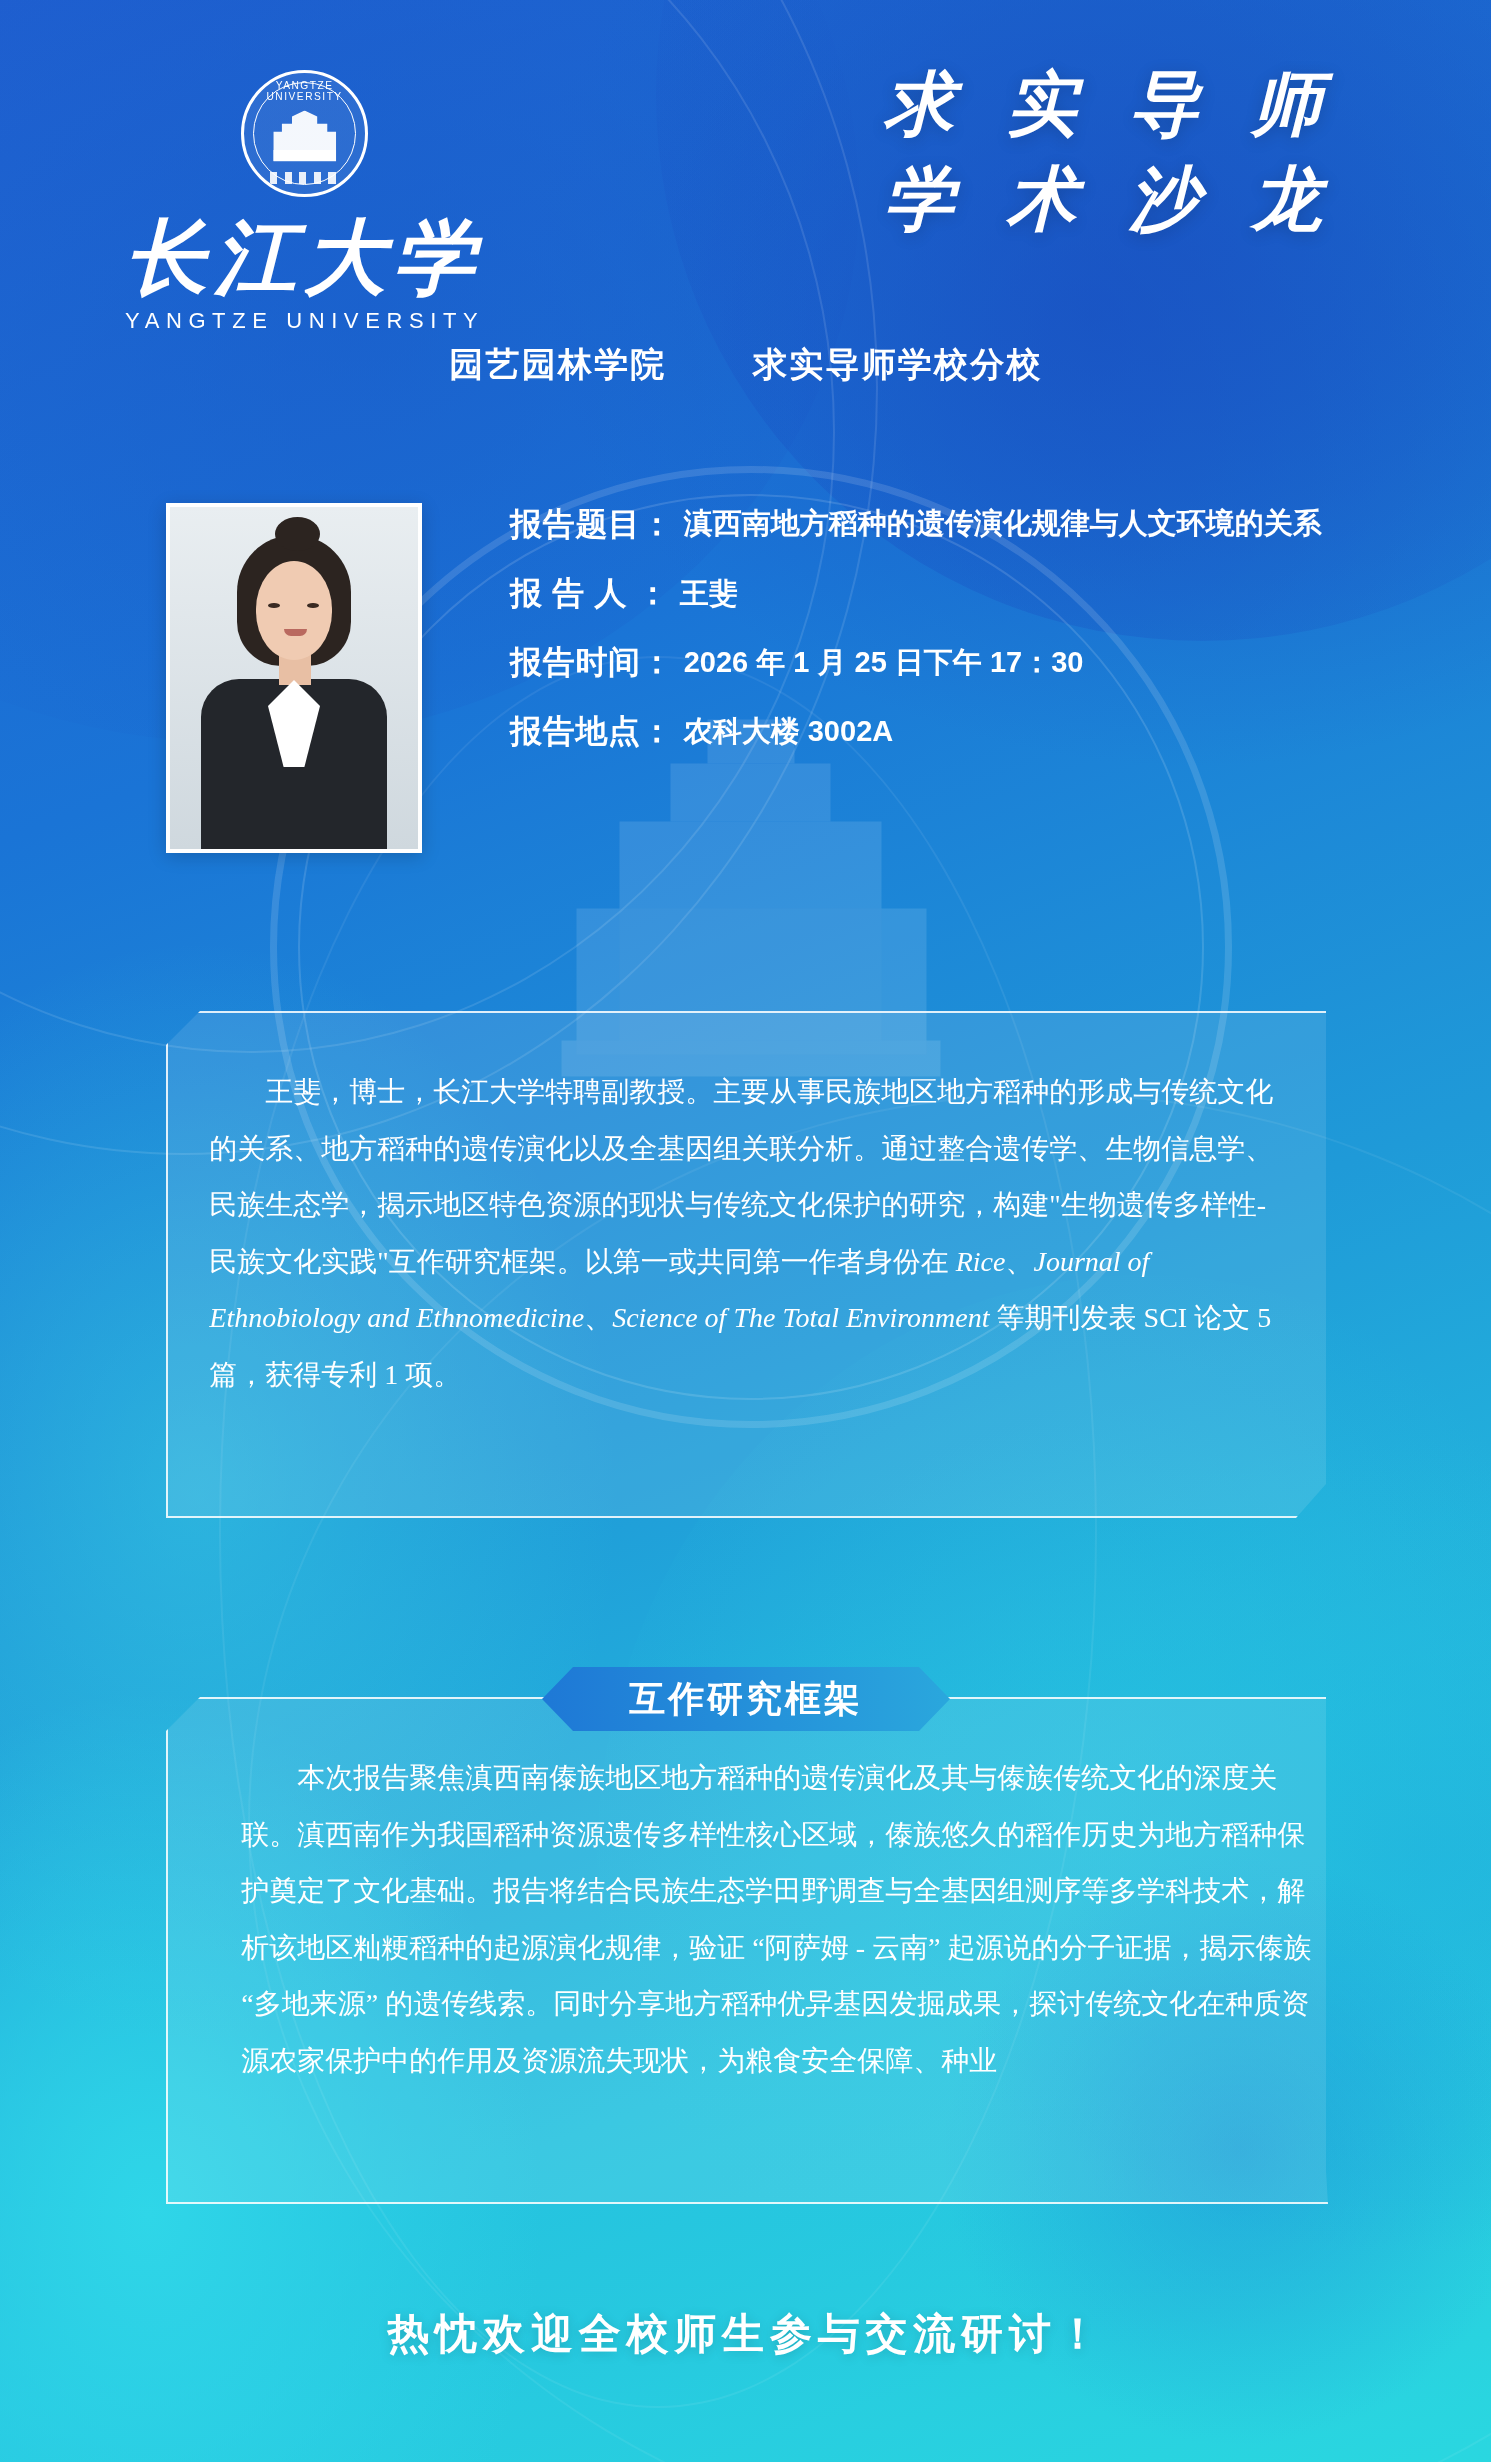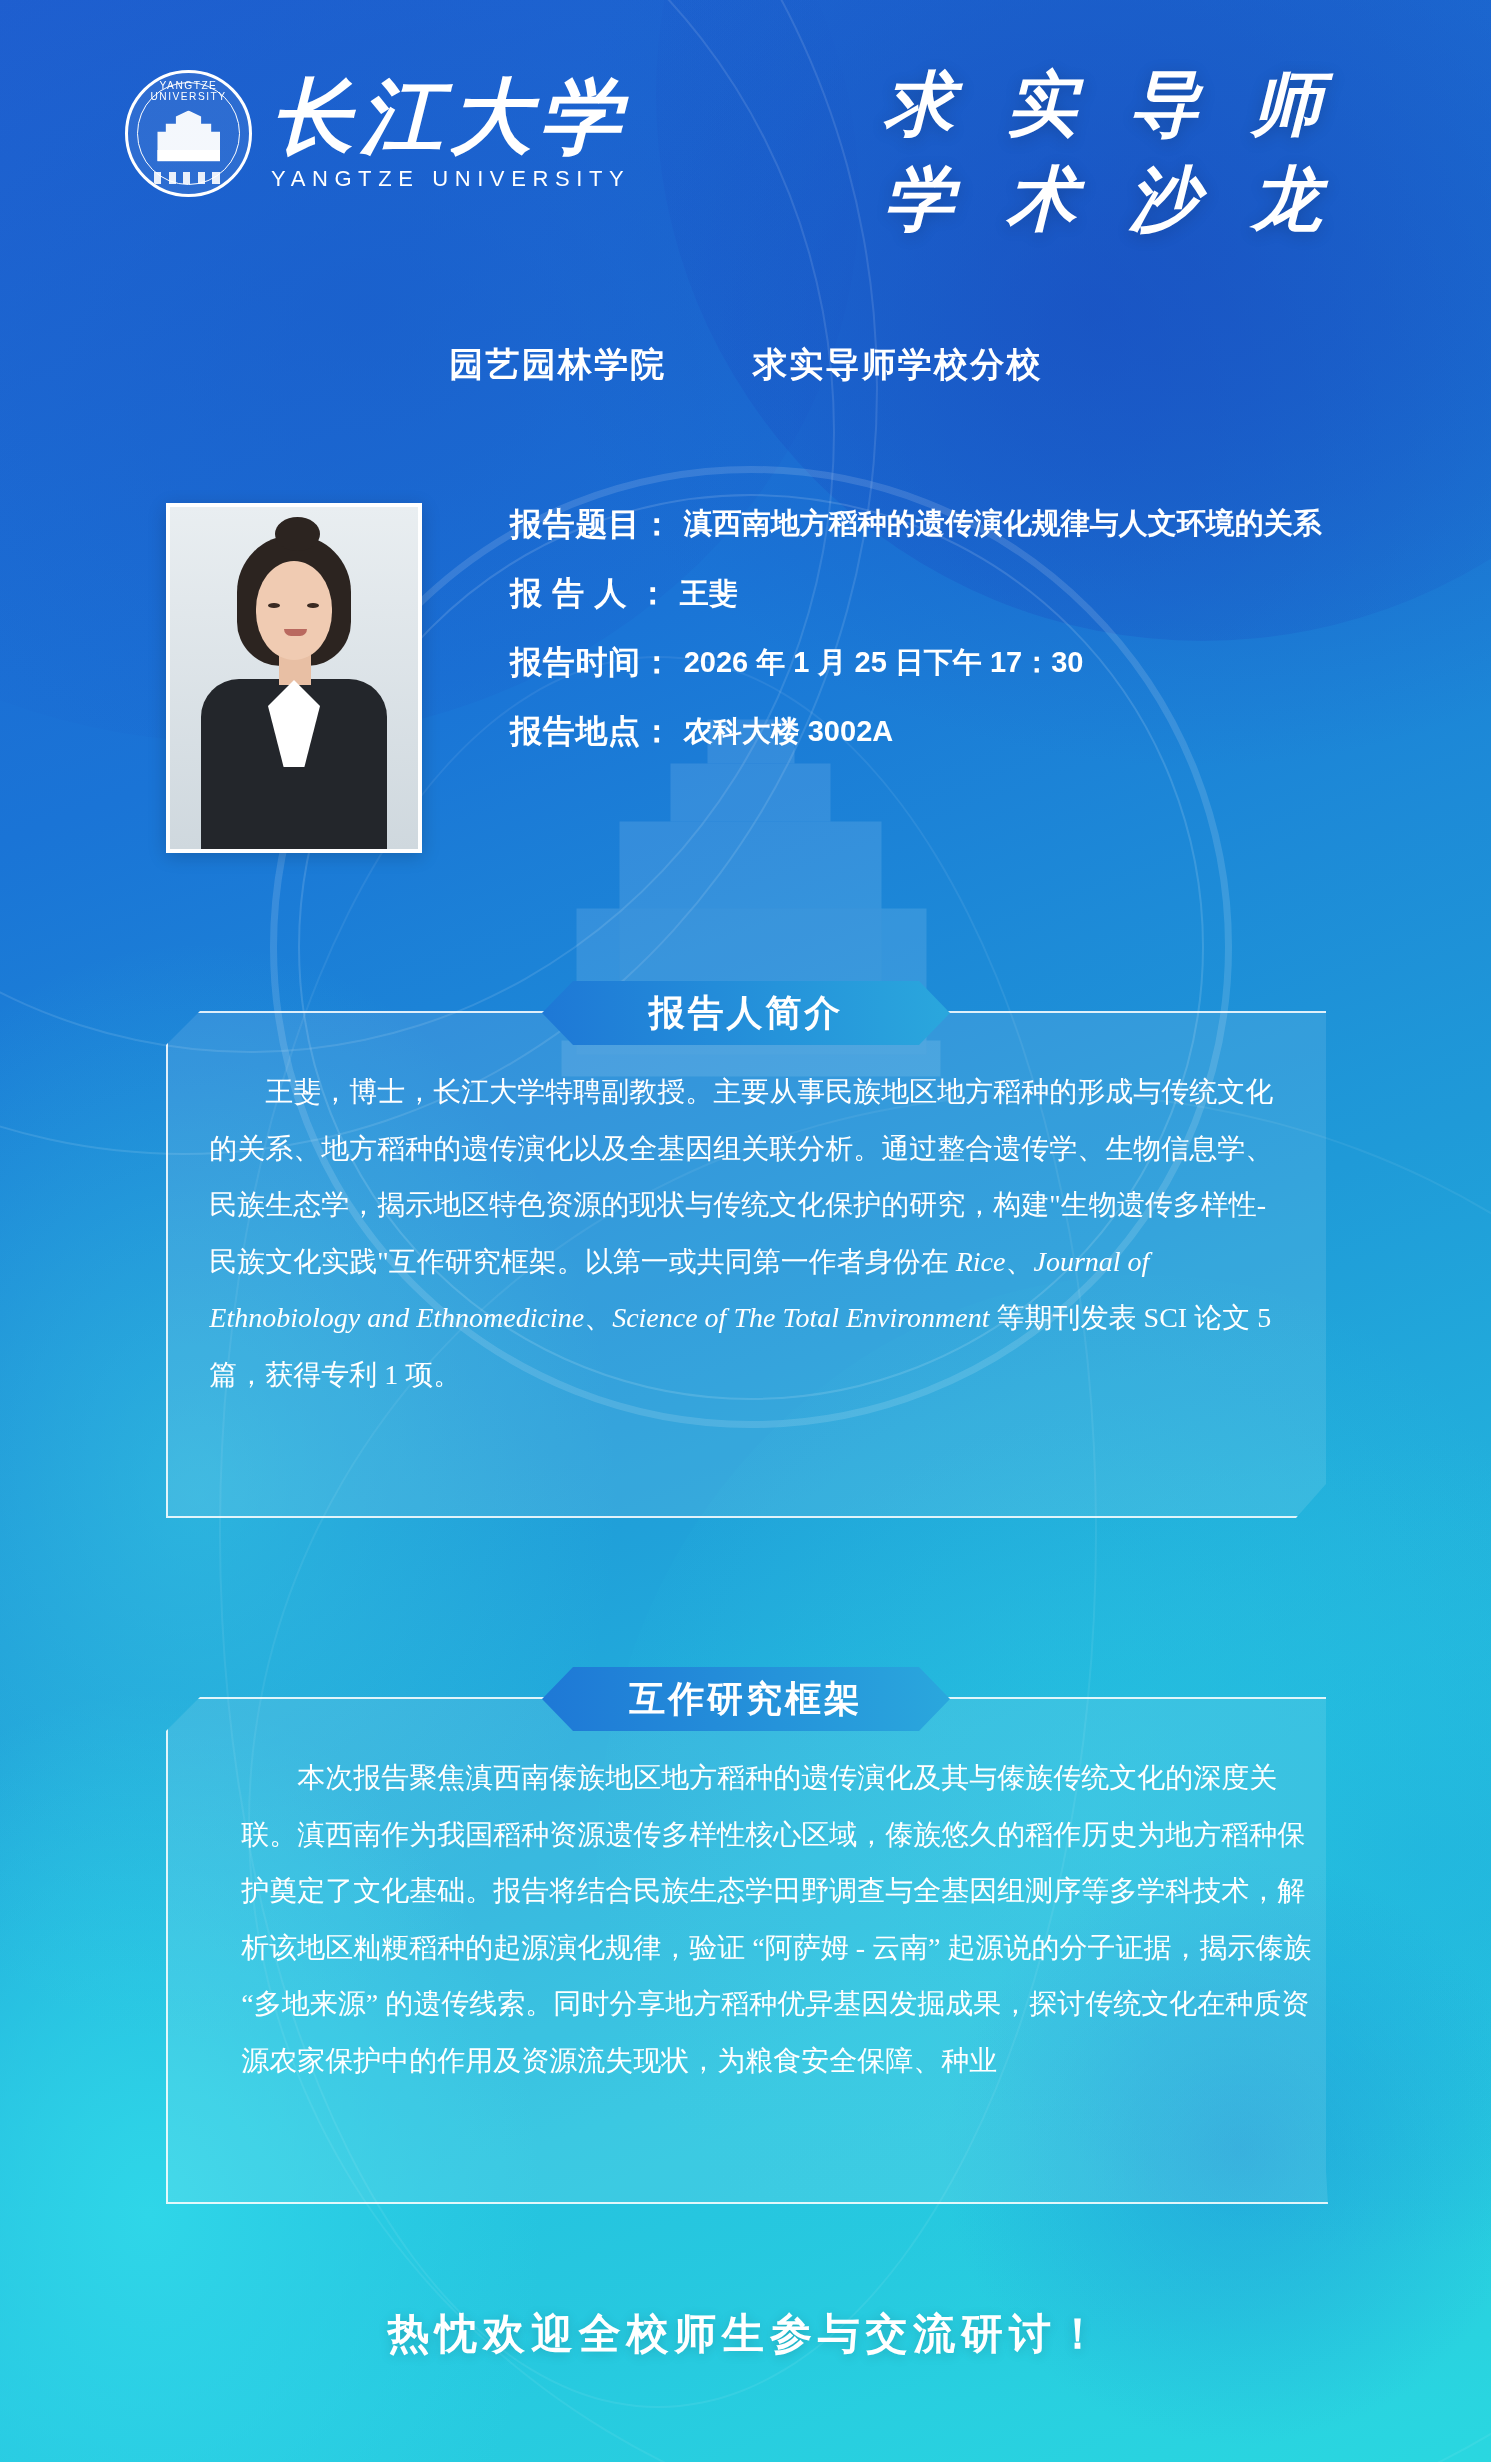--- a/index.html
+++ b/index.html
@@ -46,21 +46,21 @@
   }
   .wm-ring2{position:absolute;left:28px;top:28px;right:28px;bottom:28px;border:2.9px solid #fff;border-radius:50%;}
   .wm-bldg{
     position:absolute;left:50%;top:46%;transform:translate(-50%,-50%);
     width:379px;height:379px;
   }
   .wm-bldg i{position:absolute;background:rgba(255,255,255,.85);display:block;}
 
   
   .header{position:absolute;left:0;top:0;width:1492px;height:313px;}
-  .logo{position:absolute;left:125px;top:70px;display:flex;align-items:center;gap:19px;}
+  .logo{position:absolute;left:125px;top:70px;display:flex;align-items:center;gap:19px;flex-direction:column;}
   .crest{width:121px;height:121px;border-radius:50%;border:3.6px solid #fff;position:relative;overflow:hidden;background:rgba(255,255,255,.08);}
   .crest .inner{position:absolute;left:8.7px;top:8.7px;right:8.7px;bottom:8.7px;border:1.5px solid #fff;border-radius:50%;}
   .crest .ctext{position:absolute;left:0;right:0;top:7.3px;text-align:center;color:#fff;font-size:10.2px;letter-spacing:1.5px;}
   .crest .cbld{position:absolute;left:50%;top:52%;transform:translate(-50%,-50%);width:63px;height:51px;background:
      linear-gradient(to top,#fff 0 11.7px,rgba(255,255,255,0) 11.7px),
      linear-gradient(to top,rgba(255,255,255,.95) 0 100%);
      clip-path:polygon(0 100%,0 42%,14% 42%,14% 26%,30% 26%,30% 12%,50% 0,70% 12%,70% 26%,86% 26%,86% 42%,100% 42%,100% 100%);}
   .crest .cwave{position:absolute;left:50%;bottom:10.2px;transform:translateX(-50%);width:70px;height:11.7px;
      background:repeating-linear-gradient(90deg,#fff 0 7.3px,transparent 7.3px 14.6px);opacity:.9;}
   .uni-cn{color:#fff;font-family:"Liberation Serif","DejaVu Serif",serif;font-size:82px;font-weight:700;letter-spacing:7.3px;line-height:1.05;font-style:italic;}
@@ -209,21 +209,20 @@
     <div class="row time">
       <div class="lbl">报告时间：</div>
       <div class="val">2026 年 1 月 25 日下午 17：30</div>
     </div>
     <div class="row place">
       <div class="lbl">报告地点：</div>
       <div class="val">农科大楼 3002A</div>
     </div>
   </div>
 
-  <div class="banner" id="banner-bio">报告人简介</div>
   <div class="panel" id="panel-bio">
     <div class="inner">
       <p><span>王斐，博士，长江大学特聘副教授。主要从事民族地区地方稻种的形成与传统文化的关系、地方稻种的遗传演化以及全基因组关联分析。通过整合遗传学、生物信息学、民族生态学，揭示地区特色资源的现状与传统文化保护的研究，构建"生物遗传多样性-民族文化实践"互作研究框架。以第一或共同第一作者身份在 </span><span class="it">Rice</span><span>、</span><span class="it">Journal of Ethnobiology and Ethnomedicine</span><span>、</span><span class="it">Science of The Total Environment</span><span> 等期刊发表 SCI 论文 5 篇，获得专利 1 项。</span></p>
     </div>
   </div>
 
   <div class="banner" id="banner-abs">互作研究框架</div>
   <div class="panel" id="panel-abs">
     <div class="inner">
       <p>本次报告聚焦滇西南傣族地区地方稻种的遗传演化及其与傣族传统文化的深度关联。滇西南作为我国稻种资源遗传多样性核心区域，傣族悠久的稻作历史为地方稻种保护奠定了文化基础。报告将结合民族生态学田野调查与全基因组测序等多学科技术，解析该地区籼粳稻种的起源演化规律，验证 “阿萨姆 - 云南” 起源说的分子证据，揭示傣族 “多地来源” 的遗传线索。同时分享地方稻种优异基因发掘成果，探讨传统文化在种质资源农家保护中的作用及资源流失现状，为粮食安全保障、种业</p>

